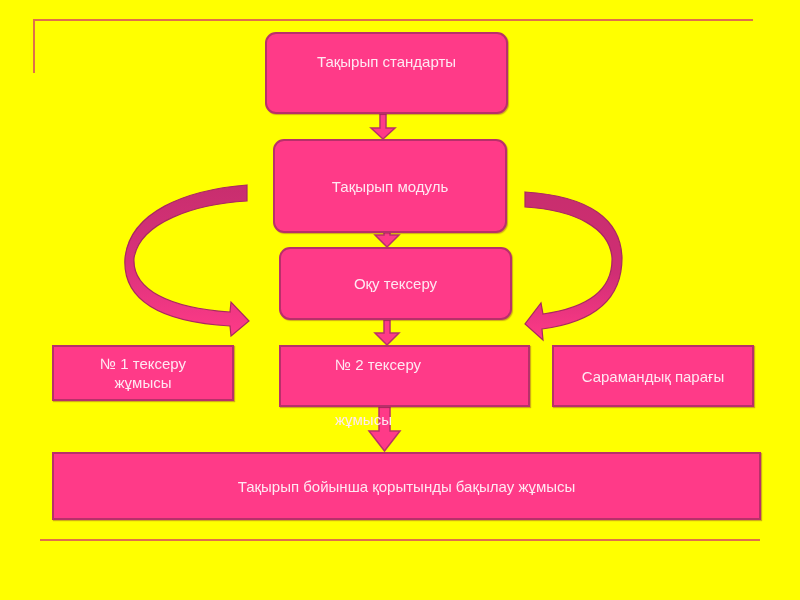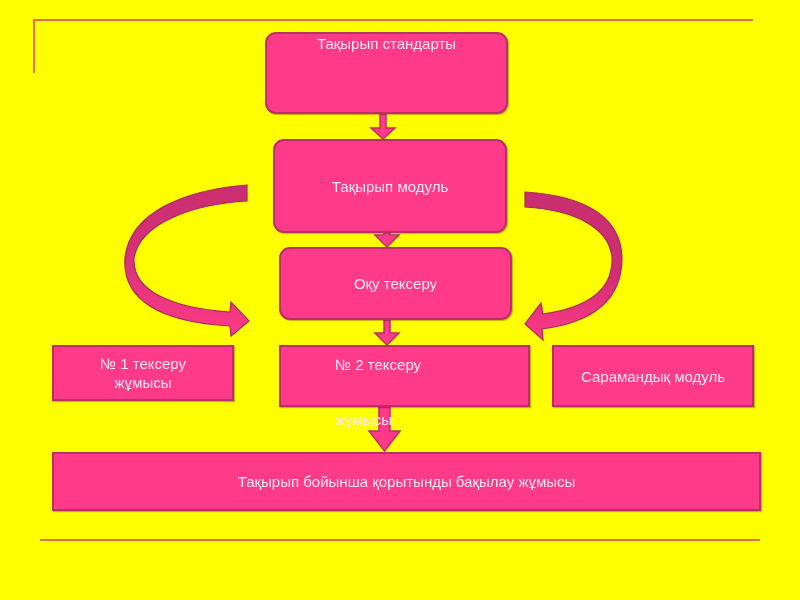--- a/index.html
+++ b/index.html
@@ -56,21 +56,21 @@
 
   <g>
     <path d="M247 185 L247 201 C195 204 140 222 134 258 C132 290 170 308 230 312 L231 302 L249 321 L231 336 L230 326 C160 322 122 300 125 258 C130 212 185 190 247 185 Z" fill="url(#curveGradL)" stroke="#A82860" stroke-width="1.2"></path>
   </g>
 
   <g>
     <path d="M525 192 L525 207 C575 210 610 228 612 258 C613 292 585 308 543 314 L541 303 L525 324 L543 340 L542 329 C595 322 622 298 622 258 C621 220 590 196 525 192 Z" fill="url(#curveGradR)" stroke="#A82860" stroke-width="1.2"></path>
   </g>
 </svg>
 
-<div class="box rounded" style="left:265px;top:32px;width:243px;height:82px;align-items:flex-start;">
+<div class="box rounded" style="left:265px;top:32px;width:243px;height:82px;align-items:flex-start;padding-top:18px;">
   <span>Тақырып стандарты</span>
 </div>
 
 <div class="box rounded" style="left:273px;top:139px;width:234px;height:94px;">
   <span>Тақырып модуль</span>
 </div>
 
 <div class="box rounded" style="left:279px;top:247px;width:233px;height:73px;">
   <span>Оқу тексеру</span>
 </div>
@@ -79,18 +79,18 @@
   <span>№ 1 тексеру</span>
   <span>жұмысы</span>
 </div>
 
 <div class="box" style="left:279px;top:345px;width:251px;height:62px;flex-direction:column;align-items:flex-start;justify-content:flex-start;padding:8px 4px 0 54px;gap:36px;">
   <span>№ 2 тексеру</span>
   <span style="padding-left:0;">жұмысы</span>
 </div>
 
 <div class="box" style="left:552px;top:345px;width:202px;height:62px;">
-  <span>Сарамандық модуль</span>
+  <span>Сарамандық парағы</span>
 </div>
 
-<div class="box" style="left:52px;top:452px;width:709px;height:59px;">
+<div class="box" style="left:52px;top:452px;width:709px;height:68px;">
   <span>Тақырып бойынша қорытынды бақылау жұмысы</span>
 </div>
 
 </body></html>

